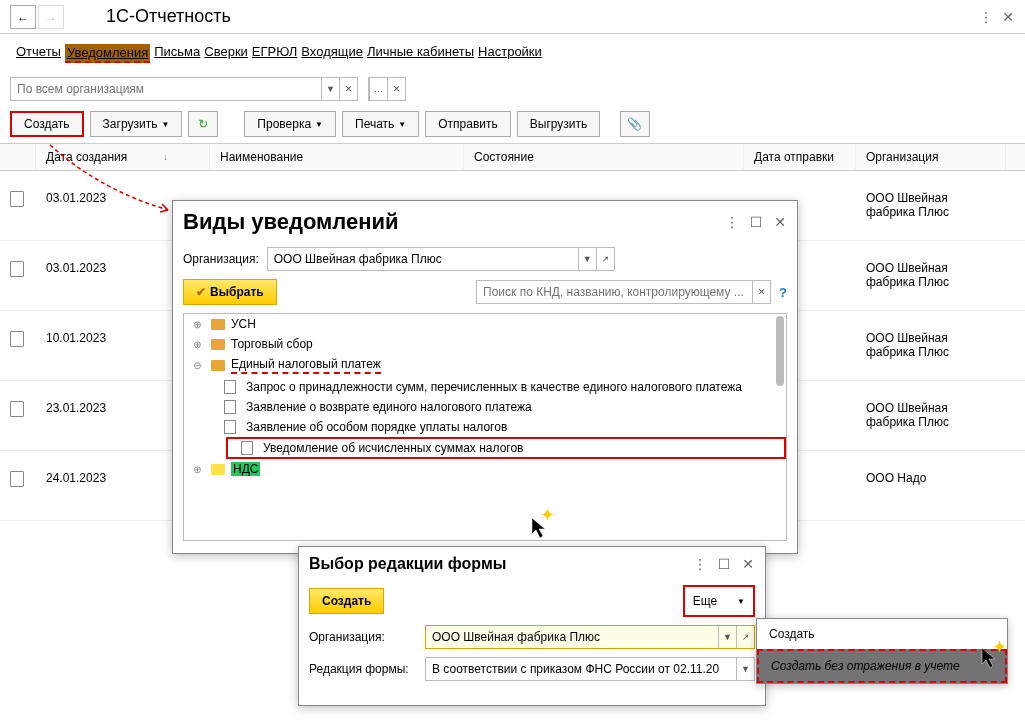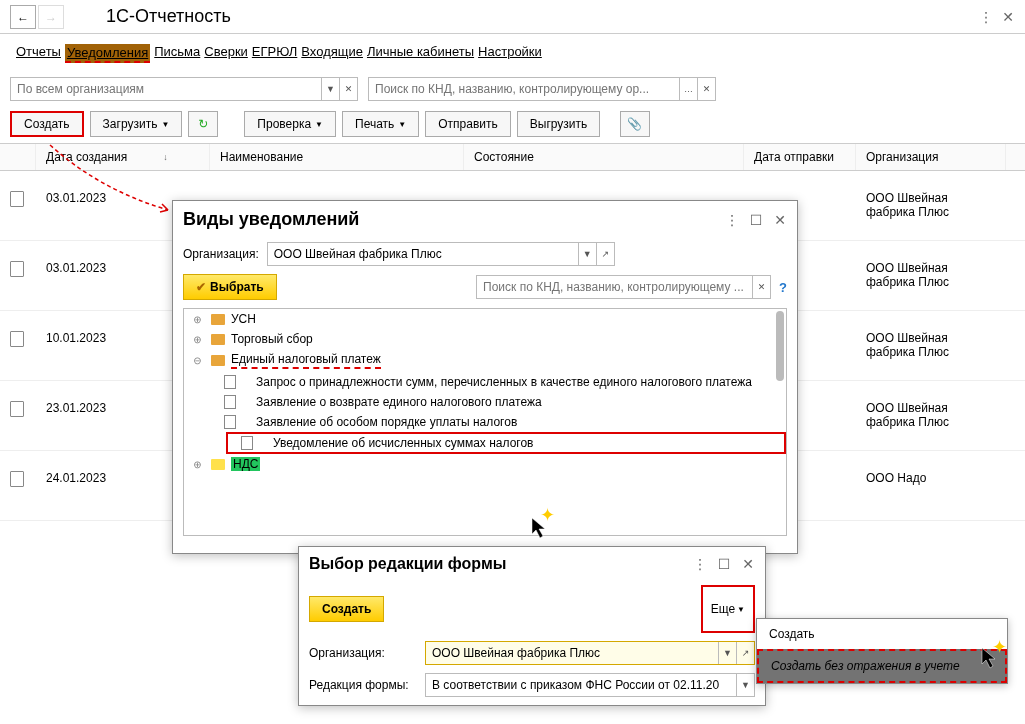--- a/index.html
+++ b/index.html
@@ -29,47 +29,47 @@
 .col-name { width: 254px; }
 .col-state { width: 280px; }
 .col-sent { width: 112px; }
 .col-org { width: 150px; }
 .row { display: flex; border-bottom: 1px solid #eee; height: 58px; align-items: flex-start; margin-top: 12px; }
 .td { padding: 8px 10px; }
 .doc-icon { width: 14px; height: 16px; border: 1px solid #888; border-radius: 1px; display: inline-block; }
 .subwin { position: absolute; background: #fff; border: 1px solid #888; box-shadow: 0 2px 10px rgba(0,0,0,0.25); }
 .subwin1 { left: 172px; top: 200px; width: 626px; height: 354px; }
 .subwin-title { display: flex; align-items: center; padding: 8px 10px; }
-.subwin-title h2 { margin: 0; font-size: 18px; font-weight: bold; }
+.subwin-title h2 { margin: 0; font-size: 22px; font-weight: bold; }
 .subwin-ctrls { margin-left: auto; display: flex; gap: 10px; align-items:center; }
 .subwin-row { display: flex; align-items: center; padding: 4px 10px; gap: 8px; }
 .tree { border: 1px solid #bbb; margin: 4px 10px; height: 228px; overflow-y: auto; position: relative; }
 .scroll-thumb { position: absolute; right: 2px; top: 2px; width: 8px; height: 70px; background: #bbb; border-radius: 4px; }
 .tree-item { display: flex; align-items: center; padding: 3px 6px; gap: 6px; }
 .tree-toggle { width: 15px; text-align: center; color: #888; font-size: 10px; cursor: pointer; }
 .folder { width: 14px; height: 11px; background: #e8a53a; border-radius: 1px; display: inline-block; }
 .folder.hl { background: #ffe14b; }
 .tree-label { cursor: pointer; }
 .underline-dash { border-bottom: 2px dashed #d00; padding-bottom: 1px; }
-.tree-doc { margin-left: 34px; display: flex; align-items: center; padding: 3px 6px; gap: 20px; }
+.tree-doc { margin-left: 34px; display: flex; align-items: center; padding: 3px 6px; gap: 10px; }
 .tree-doc-icon { width: 12px; height: 14px; border: 1px solid #888; display: inline-block; }
 .tree-doc.hl { border: 2px solid #d00; }
 .subwin2 { left: 298px; top: 546px; width: 468px; height: 160px; }
 .formrow { display: flex; align-items: center; padding: 4px 10px; gap: 6px; }
 .formlabel { width: 110px; }
 .menu { position: absolute; background: #fff; border: 1px solid #888; box-shadow: 0 2px 8px rgba(0,0,0,0.25); }
 .menu1 { left: 756px; top: 618px; width: 252px; }
 .menu-item { padding: 8px 12px; cursor: pointer; display:flex; align-items:center; }
 .menu-item.hl { background: #737373; border: 2px dashed #d00; font-style: italic; }
 .cursor-arrow { position: absolute; pointer-events: none; }
 .sortarrow { font-size: 9px; color: #666; margin-left: 30px; }
 .help-icon { color: #27c; font-size: 13px; font-weight: bold; cursor: pointer; }
 svg.dashed-arrow { position: absolute; pointer-events: none; }
 .spark { position: absolute; color: #ffcc00; font-size: 18px; }
-.more-btn { border: 2px solid #d00; padding: 15px 8px; display:flex; align-items:center; gap:2px; font-size:12px; cursor:pointer; }
+.more-btn { border: 2px solid #d00; padding: 7px 8px; display:flex; align-items:center; gap:20px; font-size:12px; cursor:pointer; }
 input.wide { width: 310px; }
 input.wide2 { width: 275px; }
 .hl-border { border: 1px solid #d4a800 !important; background: #fffde8; }
 </style>
 </head>
 <body>
 
 <div class="titlebar">
   <div class="navbtn">←</div>
   <div class="navbtn disabled">→</div>
@@ -91,21 +91,20 @@
   <span class="tab">Настройки</span>
 </div>
 
 <div class="filters">
   <div class="combo">
     <input style="width: 310px;" placeholder="По всем организациям">
     <div class="combo-btn">▼</div>
     <div class="combo-btn">✕</div>
   </div>
   <div class="combo">
-    <input style="width: 310px;" placeholder="Поиск по КНД, названию, контролирующему ор...">
     <div class="combo-btn">…</div>
     <div class="combo-btn">✕</div>
   </div>
 </div>
 
 <div class="toolbar">
   <div class="btn btn-hl">Создать</div>
   <div class="btn">
       <span>Загрузить</span>
       <span style="font-size:8px">▼</span>

